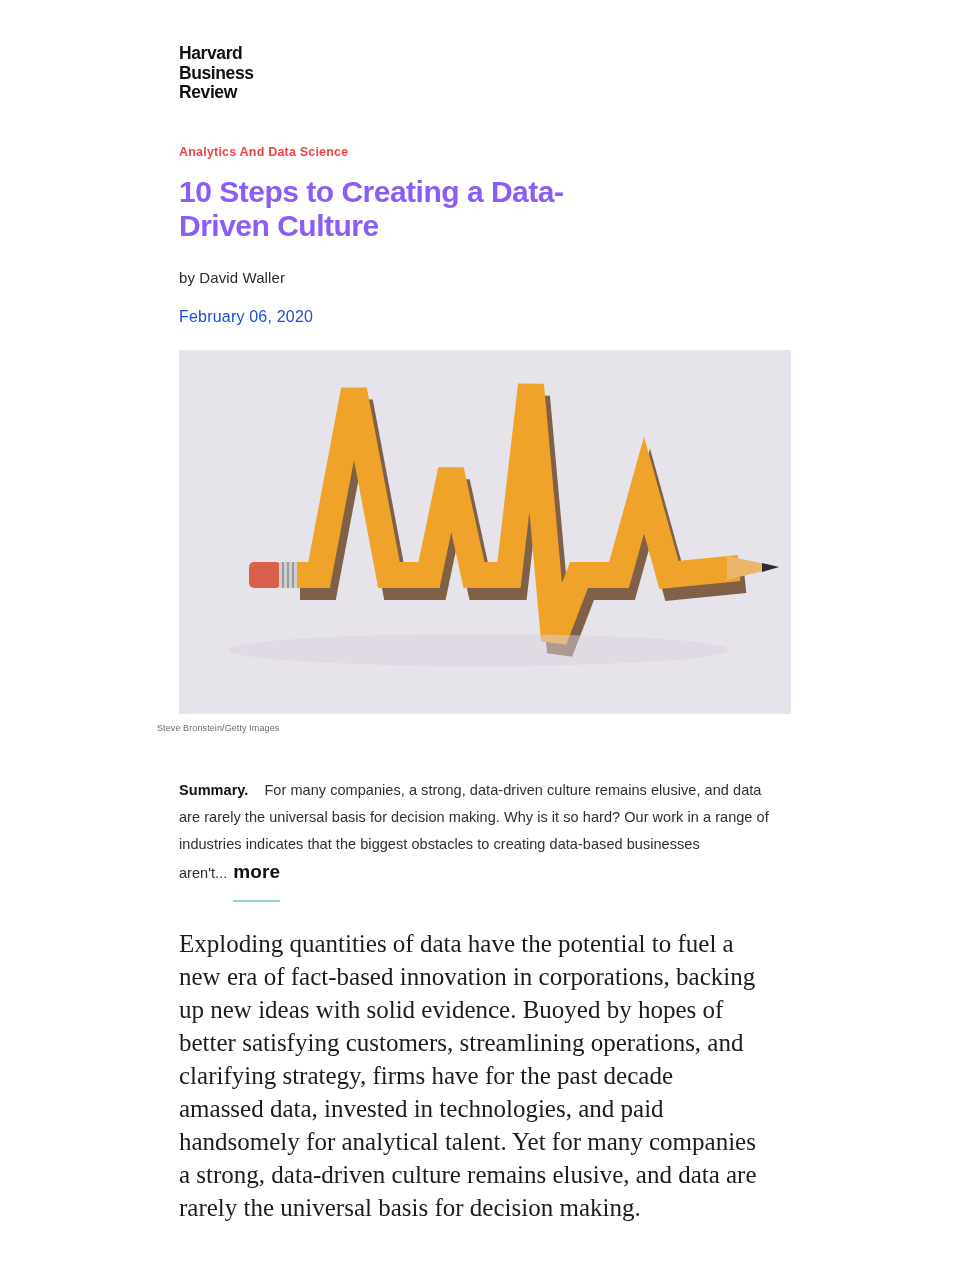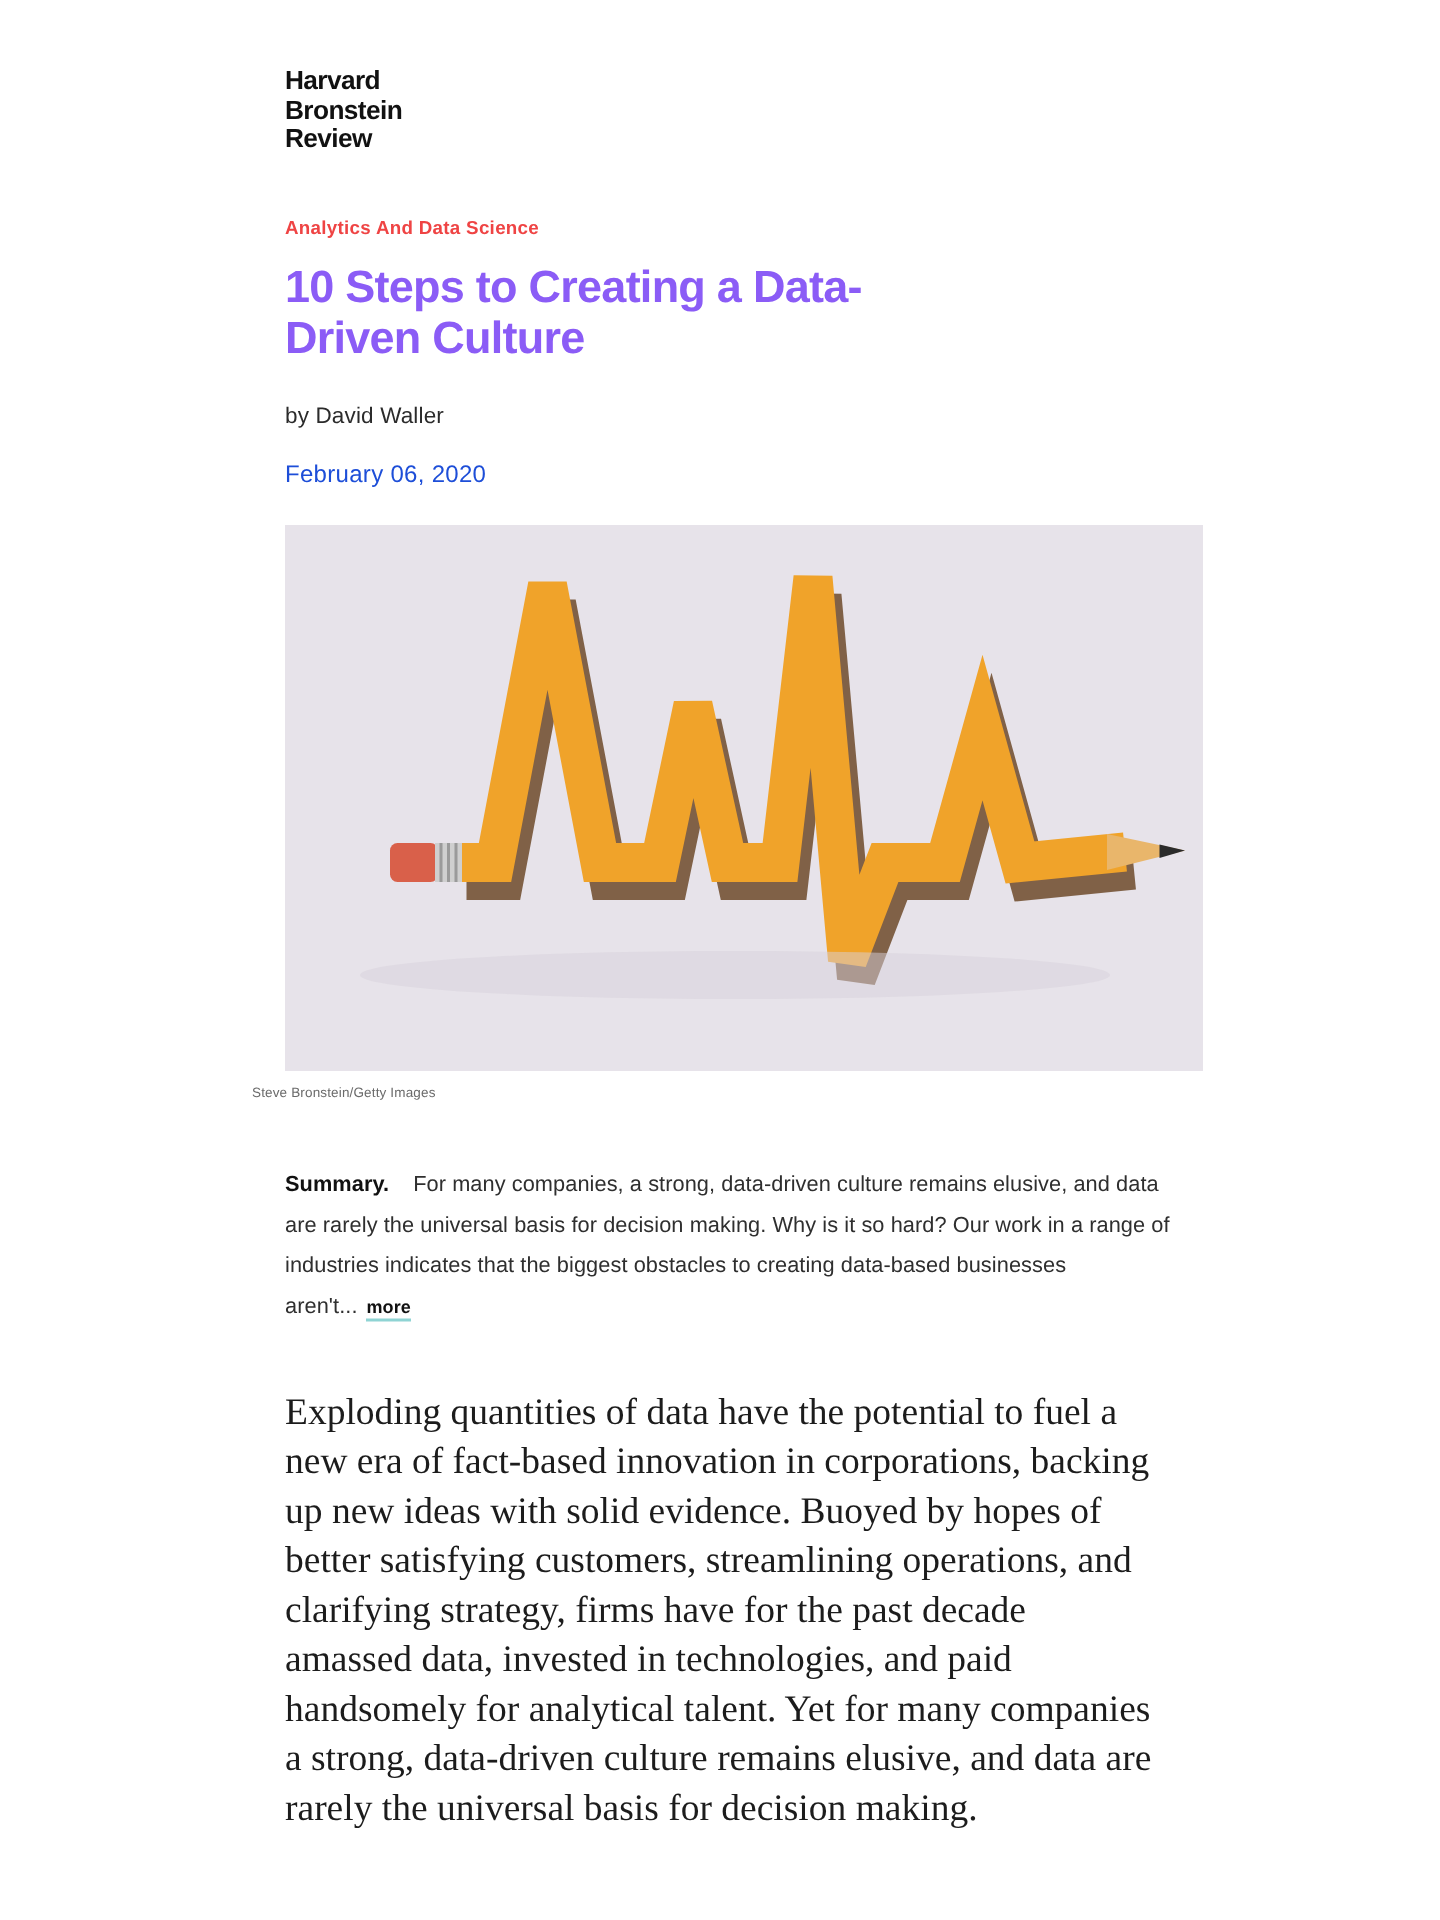--- a/index.html
+++ b/index.html
@@ -14,21 +14,21 @@
   .page {
     width: 960px;
     height: 1280px;
     background: #ffffff;
     position: relative;
     overflow: hidden;
     box-sizing: border-box;
   }
   .content {
     position: absolute;
-    left: 190px;
+    left: 179px;
     top: 0;
     width: 612px;
   }
 
   
   .masthead {
     padding-top: 44px;
   }
   .logo {
     font-family: "Liberation Sans", sans-serif;
@@ -112,25 +112,25 @@
     letter-spacing: 0.05px;
     max-width: 592px;
   }
   .summary .label {
     font-weight: bold;
     color: #111111;
     margin-right: 16px;
   }
   .more-link {
     font-weight: bold;
-    font-size: 12px;
+    font-size: 19px;
     color: #111111;
     text-decoration: none;
     border-bottom: 2px solid #8fd4d4;
-    padding-bottom: 1px;
+    padding-bottom: 18px;
     margin-left: 6px;
     cursor: pointer;
   }
 
   
   .body {
     margin-top: 40px;
     font-family: "Liberation Serif", serif;
     font-size: 25px;
     line-height: 33px;
@@ -143,21 +143,21 @@
 </style>
 </head>
 <body>
 
 <div class="page">
   <div class="content">
 
     <div class="masthead">
       <div class="logo">
         <div>Harvard</div>
-        <div>Bronstein</div>
+        <div>Business</div>
         <div>Review</div>
       </div>
     </div>
 
     <div class="topic">Analytics And Data Science</div>
 
     <h1 class="title">10 Steps to Creating a Data-Driven Culture</h1>
 
     <div class="byline">by David Waller</div>
 

